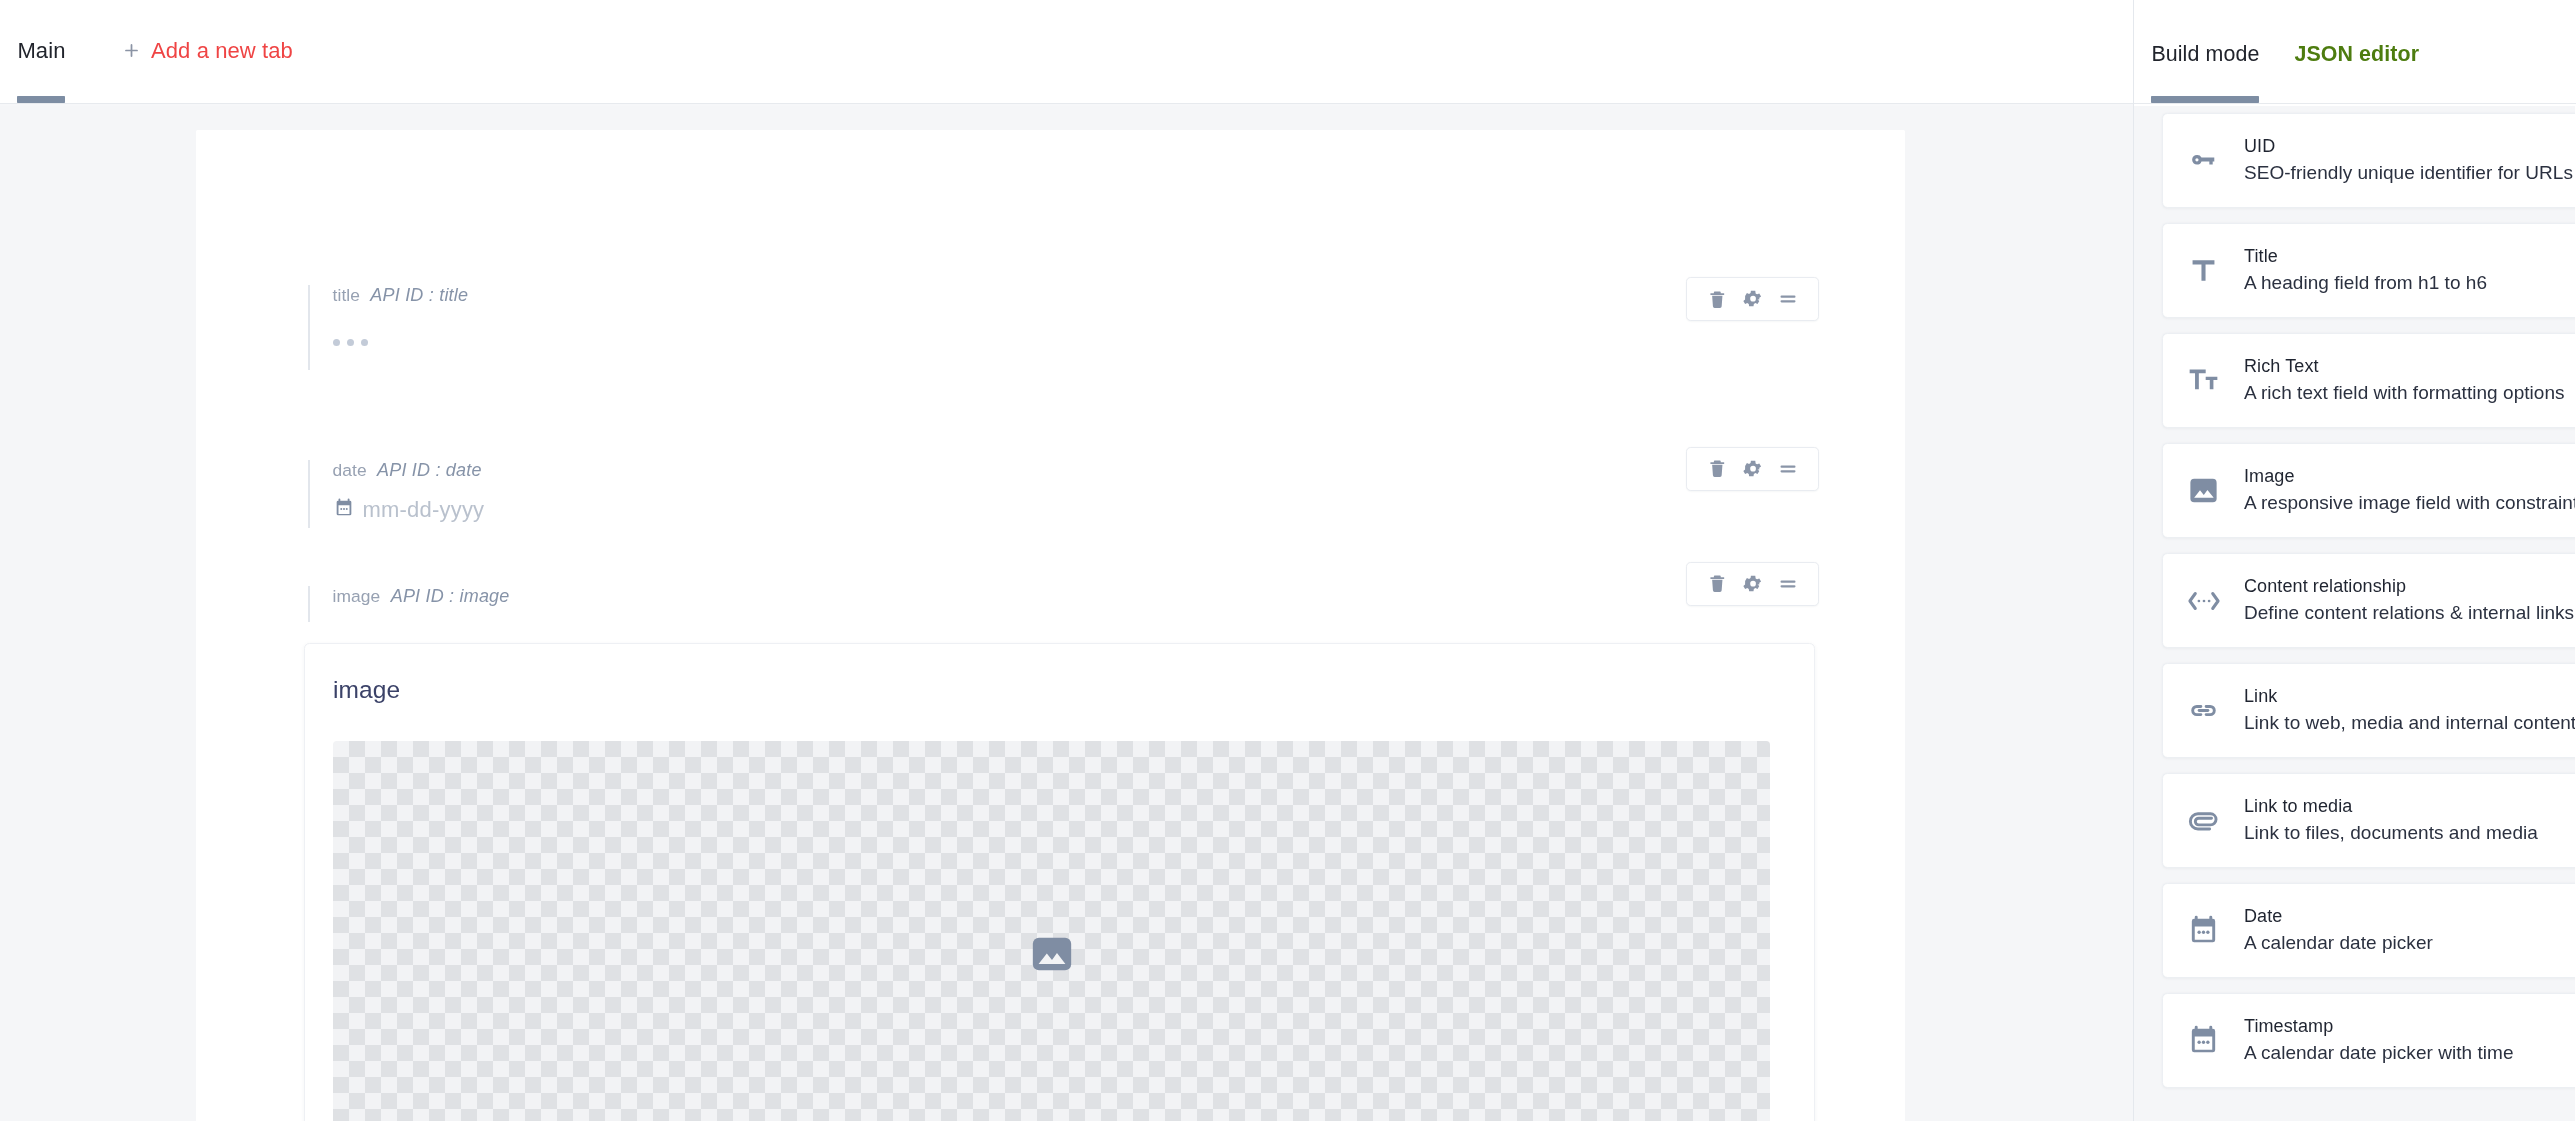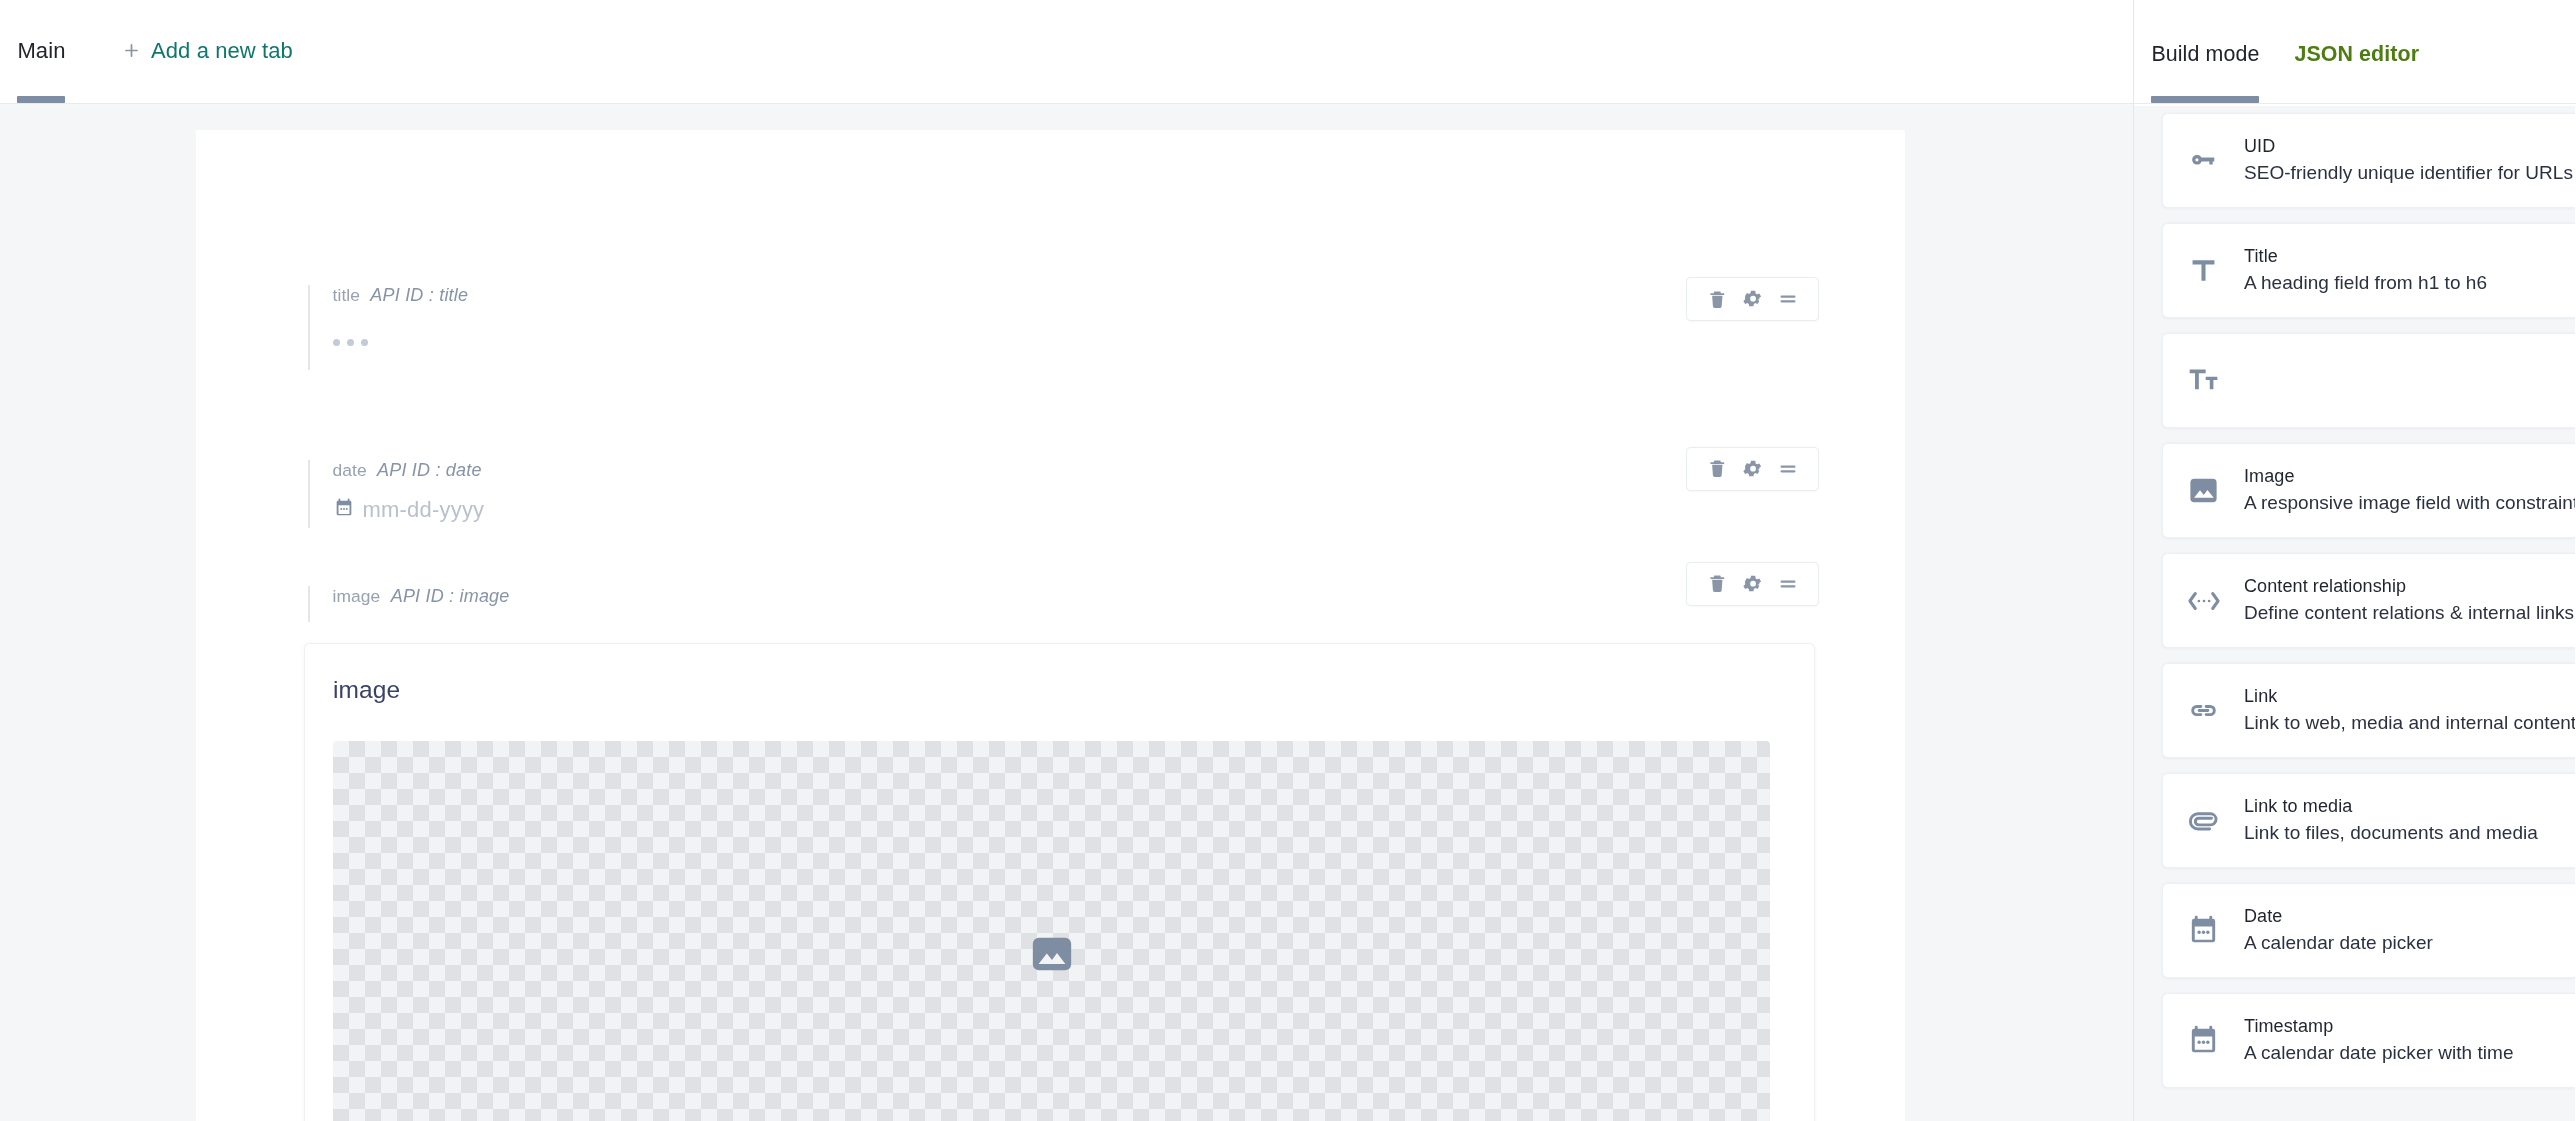--- a/index.html
+++ b/index.html
@@ -69,21 +69,21 @@
   .tab-main { margin-left: 17.4px; margin-right: 57px; }
   .tab-add  { }
 
   .tab-label {
     font-size: 22px;
     line-height: 1;
     color: #21242c;
     letter-spacing: 0.1px;
     padding-bottom: 20.6px;
   }
-  .tab-add .tab-label { color: #0f766e; }
+  .tab-add .tab-label { color: #ef4444; }
 
   .tab-underline {
     position: absolute;
     left: 0;
     bottom: 0;
     width: 100%;
     height: 7.1px;
     background: #7d8da3;
     border-radius: 0.8px;
   }
@@ -534,20 +534,24 @@
           </div>
         </div>
 
         <div class="field-card">
           <div class="fc-icon">
             <svg width="35" height="35" viewBox="0 0 24 24" fill="currentColor">
               <path d="M2.5 4.5h11v2.6H8.8V18H6.2V7.1H2.5z"></path>
               <path d="M13.5 9.5h8v2.2h-2.7V18h-2.5v-6.3h-2.8z"></path>
             </svg>
           </div>
+          <div class="fc-text">
+            <div class="fc-title">Rich Text</div>
+            <div class="fc-desc">A rich text field with formatting options</div>
+          </div>
         </div>
 
         <div class="field-card">
           <div class="fc-icon">
             <svg width="35" height="35" viewBox="0 0 24 24" fill="currentColor">
               <rect x="3" y="4" width="18" height="16" rx="2.6"></rect>
               <path d="M5.6 17l4-5.1 2.6 3.1 2.5-3.4L19 17z" fill="#ffffff"></path>
             </svg>
           </div>
           <div class="fc-text">

